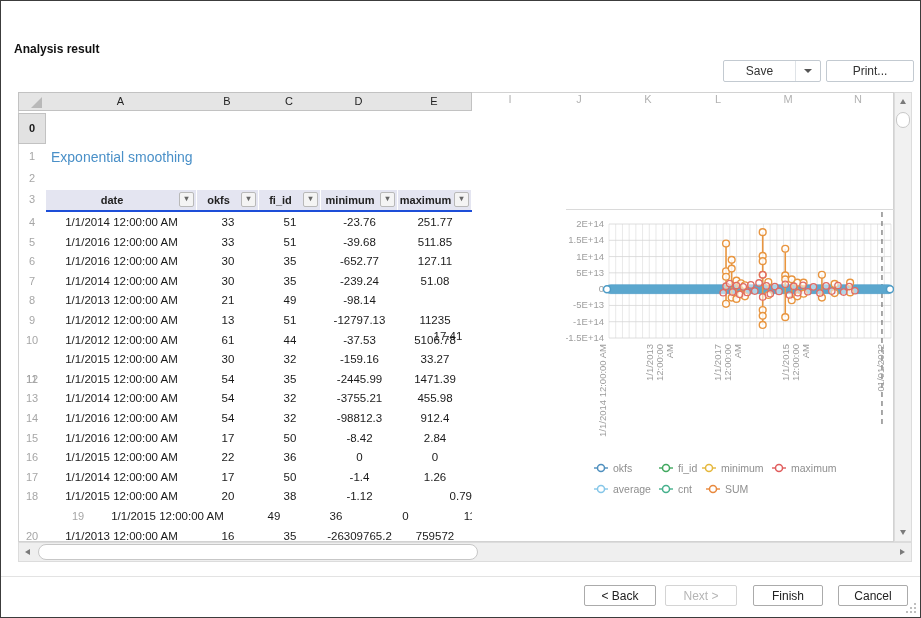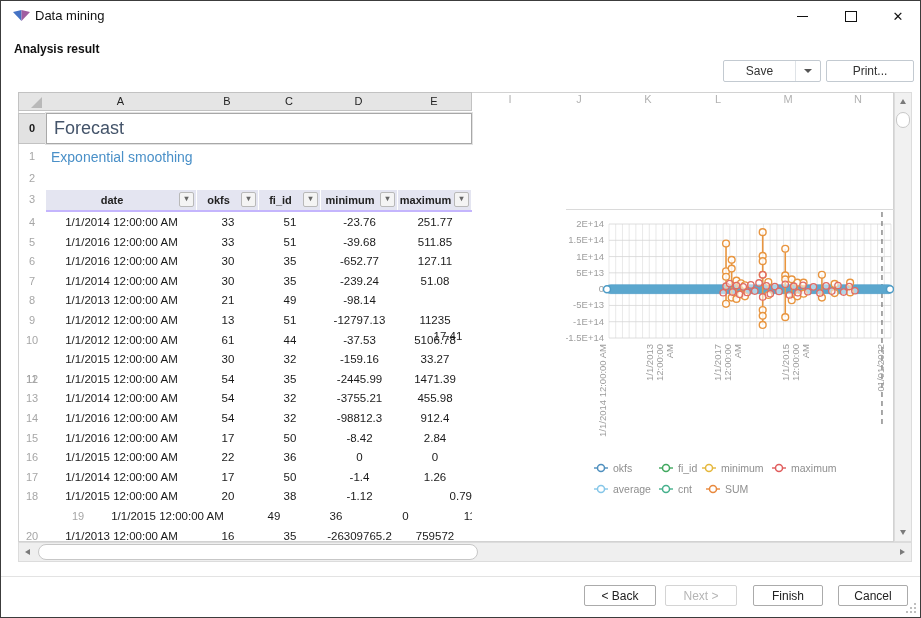--- a/index.html
+++ b/index.html
@@ -25,21 +25,21 @@
   
   .sheetbox{position:absolute;left:17px;top:91px;width:876px;height:450px;border:1px solid #d2d2d2;box-sizing:border-box;}
   .colhead{position:absolute;top:91px;height:19px;box-sizing:border-box;background:#e5e5e5;border:1px solid #c2c2c2;border-left:none;font-size:11px;color:#222;text-align:center;line-height:17px;}
   .corner{position:absolute;left:17px;top:91px;width:28px;height:19px;background:#e5e5e5;border:1px solid #c2c2c2;box-sizing:border-box;}
   .corner:after{content:"";position:absolute;right:3px;bottom:2px;width:0;height:0;border-left:11px solid transparent;border-bottom:11px solid #b9b9b9;}
   .ghost{position:absolute;top:92px;width:40px;text-align:center;font-size:11px;color:#b2b2b2;}
   .rownum{position:absolute;left:17px;width:28px;text-align:center;font-size:11px;color:#a6a6a6;}
   .rn0{background:#e2e2e2;color:#1a1a1a;font-weight:bold;border:1px solid #c2c2c2;box-sizing:border-box;}
   .fcell{position:absolute;left:45px;top:112px;width:426px;height:31px;box-sizing:border-box;border:1px solid #a8a8a8;box-shadow:0 0 0 1px #e2e2e2;background:#fff;font-size:18px;color:#44546a;line-height:29px;padding-left:7px;}
   .expsmooth{position:absolute;left:50px;top:148px;font-size:14px;color:#4a90c8;}
-  .hdrrow{position:absolute;left:45px;top:189px;width:426px;height:20px;border-bottom:2px solid #c4b5fd;box-sizing:content-box;}
+  .hdrrow{position:absolute;left:45px;top:189px;width:426px;height:20px;border-bottom:2px solid #1d4ed8;box-sizing:content-box;}
   .hdrcell{position:absolute;top:0;height:20px;background:#e4e5f1;border-right:1px solid #fff;box-sizing:border-box;font-size:11px;font-weight:600;color:#222;display:flex;align-items:center;justify-content:center;}
   .fbtn{position:absolute;top:2px;width:15px;height:15px;background:#f4f4f4;border:1px solid #b9b9b9;border-radius:2px;box-sizing:border-box;font-size:8px;color:#666;text-align:center;line-height:12px;cursor:default;}
   #datarows{position:absolute;left:17px;top:211px;width:454px;height:330px;overflow:hidden;}
   .drow{position:absolute;left:0;width:454px;height:20px;}
   .dcell{position:absolute;top:0;height:20px;line-height:20px;font-size:11.5px;color:#1a1a1a;text-align:center;white-space:nowrap;}
   .dnum{color:#a6a6a6;font-size:11px;}
   
   .vscroll{position:absolute;left:893px;top:91px;width:18px;height:450px;background:#f1f1f1;border:1px solid #dcdcdc;box-sizing:border-box;}
   .vs-up,.vs-dn{position:absolute;left:0;width:16px;height:17px;display:flex;align-items:center;justify-content:center;}
   .vs-up{top:0;} .vs-dn{bottom:0;}
@@ -60,36 +60,20 @@
   .back{left:583px;width:72px;} .next{left:664px;width:72px;color:#b5b5b5;border-color:#d4d4d4;}
   .finish{left:752px;width:70px;} .cancel{left:837px;width:70px;}
   .grip{position:absolute;right:4px;bottom:4px;width:12px;height:12px;}
   .grip i{position:absolute;width:2px;height:2px;background:#bfbfbf;}
 </style>
 </head>
 <body>
 
 <div class="win">
 
-  <div class="titlebar">
-    <svg class="appicon" width="17" height="13" viewBox="0 0 17 13">
-      <polygon points="0,2 8.5,0 8.5,11" fill="#4472c4"></polygon>
-      <polygon points="8.5,0 17,2 8.5,11" fill="#a05ea0"></polygon>
-    </svg>
-    <span class="wtitle">Data mining</span>
-    <div class="wb min">
-        <span class="minbar"></span>
-      </div>
-    <div class="wb max">
-        <span class="maxbox"></span>
-      </div>
-    <div class="wb close">
-        <span class="closex">✕</span>
-      </div>
-  </div>
 
   <div class="analysis">Analysis result</div>
 
   <div class="tbtn savebtn">
     <span class="lbl">Save</span>
     <span class="sdiv"></span>
     <span class="arr">
         <span class="tri-d"></span>
       </span>
   </div>
@@ -107,21 +91,20 @@
   <div id="ghosts">
       <div class="ghost" style="left: 489px;">I</div>
       <div class="ghost" style="left: 558px;">J</div>
       <div class="ghost" style="left: 627px;">K</div>
       <div class="ghost" style="left: 697px;">L</div>
       <div class="ghost" style="left: 767px;">M</div>
       <div class="ghost" style="left: 837px;">N</div>
     </div>
 
   <div class="rownum rn0" style="top:112px;height:31px;line-height:29px;">0</div>
-  <div class="fcell">Forecast</div>
 
   <div class="rownum" style="top:149px;">1</div>
   <div class="expsmooth">Exponential smoothing</div>
 
   <div class="rownum" style="top:171px;">2</div>
 
   <div class="rownum" style="top:192px;">3</div>
   <div class="hdrrow" id="hdrrow">
       <div class="hdrcell" style="left: 0px; width: 151px;">
         <span style="margin-right: 18px;">date</span>

